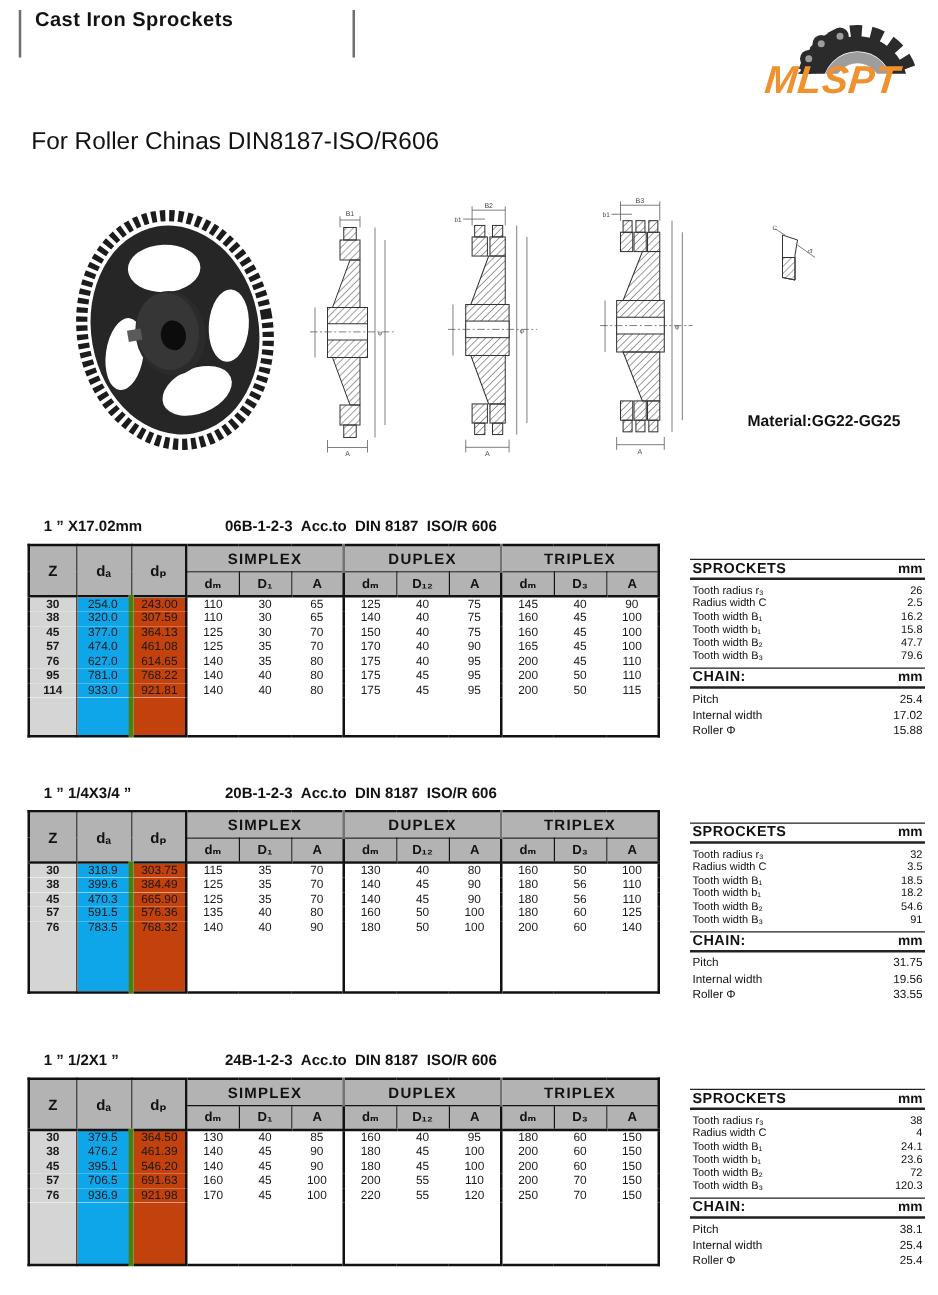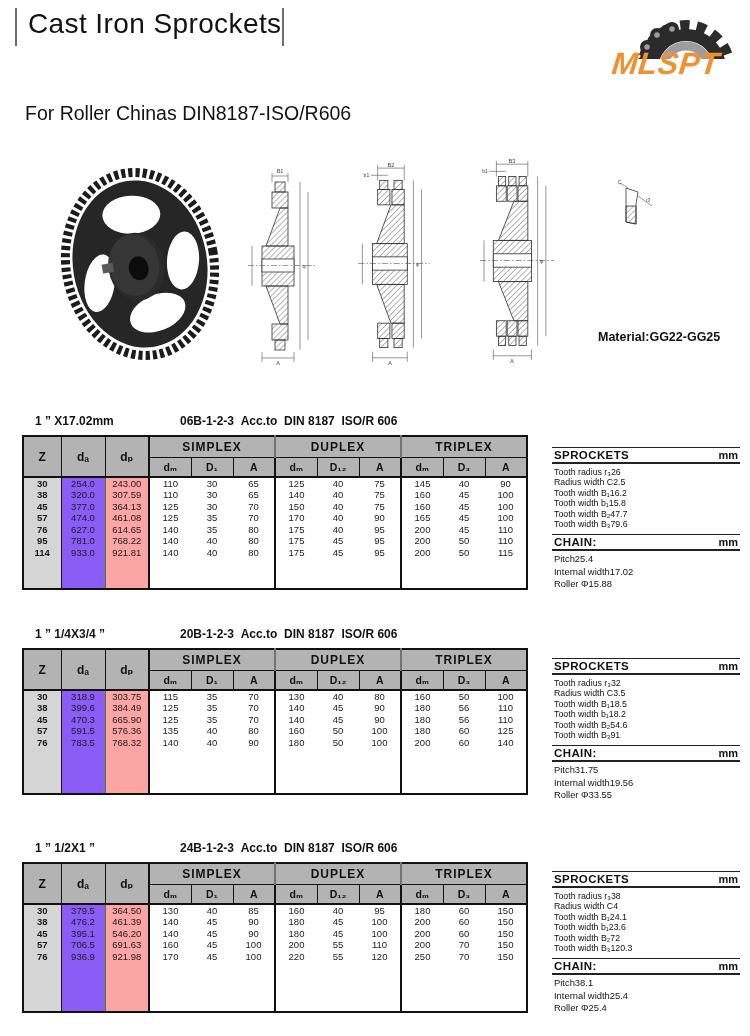--- a/index.html
+++ b/index.html
@@ -3,21 +3,21 @@
 <meta charset="utf-8">
 <style>
   *{margin:0;padding:0;box-sizing:border-box}
   html,body{width:750px;height:1036px}
   body{position:relative;background:#fff;color:#121212;
        font-family:"Liberation Sans","DejaVu Sans",sans-serif;overflow:hidden}
   .abs{position:absolute}
 
   
   .tbar{position:absolute;width:2px;height:38px;background:#6e6e6e;top:8px}
-  .page-title{position:absolute;left:28px;top:8px;font-size:28px;font-weight:normal;letter-spacing:.4px}
+  .page-title{position:absolute;left:28px;top:8px;font-size:16px;font-weight:bold;letter-spacing:.4px}
   .subtitle{position:absolute;left:25px;top:102px;font-size:19.5px}
   .logo-text{position:absolute;left:612px;top:46px;font-size:31px;font-weight:bold;
              font-style:italic;color:#F0912F;transform:skewX(-6deg);letter-spacing:.5px}
   .material{position:absolute;left:598px;top:330px;font-size:12.5px;font-weight:bold}
 
   
   .section{position:absolute;left:0;width:594px;height:215px}
   .sec-size{position:absolute;left:35px;top:0;font-size:12px;font-weight:bold}
   .sec-std{position:absolute;left:180px;top:0;font-size:12px;font-weight:bold}
 
@@ -33,33 +33,33 @@
   th.hdp{border-right:2px solid #111}
   th.hg{font-size:12px;font-weight:bold;letter-spacing:1px;border-bottom:1px solid #111;border-right:2px solid #737373}
   th.hg-last{border-right:none}
   th.hs{font-size:10.5px;font-weight:bold;border-right:1px solid #111;border-bottom:2px solid #111}
   th.hs.ge{border-right:2px solid #111}
   th.hs.last{border-right:none}
   .spec tbody tr{height:11.5px}
   .spec tbody tr.filler{height:auto}
   .spec tbody td{font-size:9.5px;line-height:11px;color:#1a1a1a}
   .spec td.c0{background:#d5d5d5;font-weight:bold;border-right:1px solid #111}
-  .spec td.c1{background:#8b5cf6;border-right:1px solid #4d7c0f}
-  .spec td.c2{background:#fca5a5;border-right:2px solid #111}
+  .spec td.c1{background:#0ea5e9;border-right:4px solid #4d7c0f}
+  .spec td.c2{background:#c2410c;border-right:2px solid #111}
   .spec td.c5,.spec td.c8{border-right:2px solid #111}
   .t1{height:155px}.t2{height:147px}.t3{height:151px}
 
   
   .side{position:absolute;left:552px;top:33px;width:188px}
   .shead{display:flex;justify-content:space-between;align-items:flex-end;
          font-weight:bold;border-top:1.5px solid #222;border-bottom:2px solid #222;padding:1px 2px}
   .shead .t{font-size:11.5px;letter-spacing:.4px}
   .shead .u{font-size:11px}
   .srows{padding:3px 2px 2px 2px}
-  .srow{display:flex;font-size:8.8px;line-height:10.4px}
+  .srow{display:flex;justify-content:space-between;font-size:8.8px;line-height:10.4px}
   .crows{padding:2px 2px 0 2px}
   .crows .srow{font-size:9.4px;line-height:12.5px}
   .chead{margin-top:3px}
 
   svg text{font-family:"Liberation Sans","DejaVu Sans",sans-serif}
 </style>
 </head>
 <body>
 
 <div class="tbar" style="left:15px"></div>

